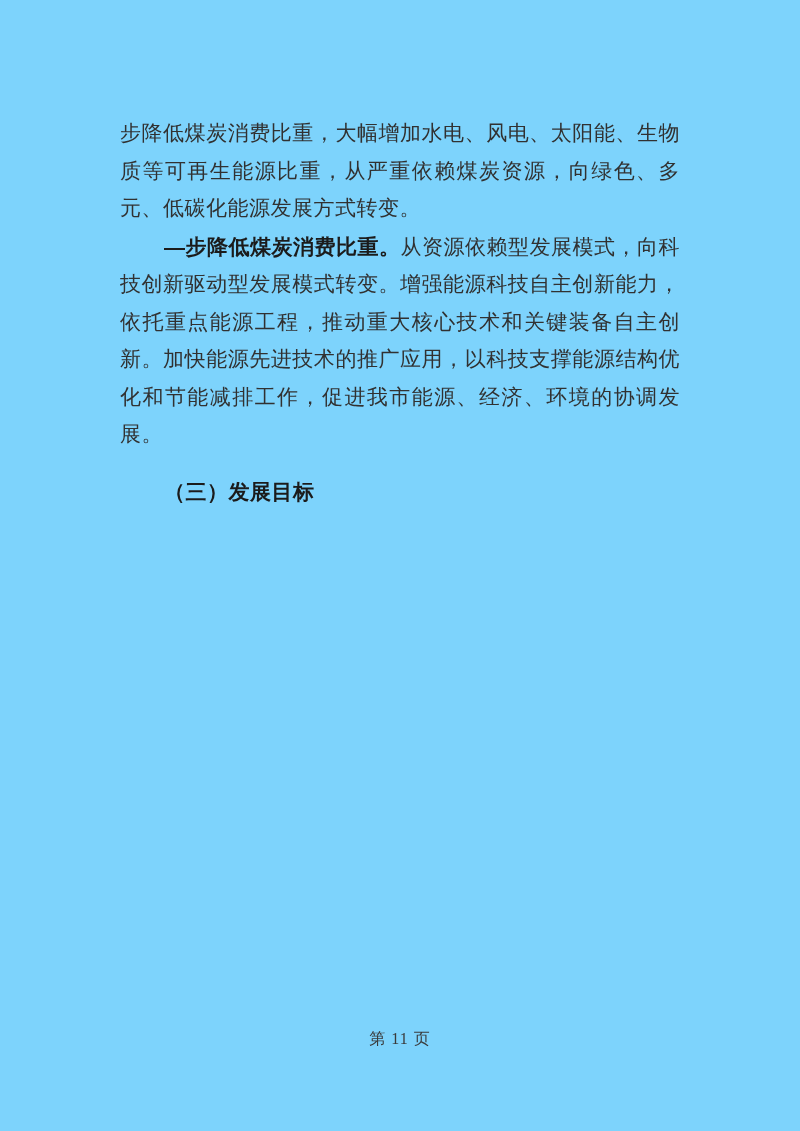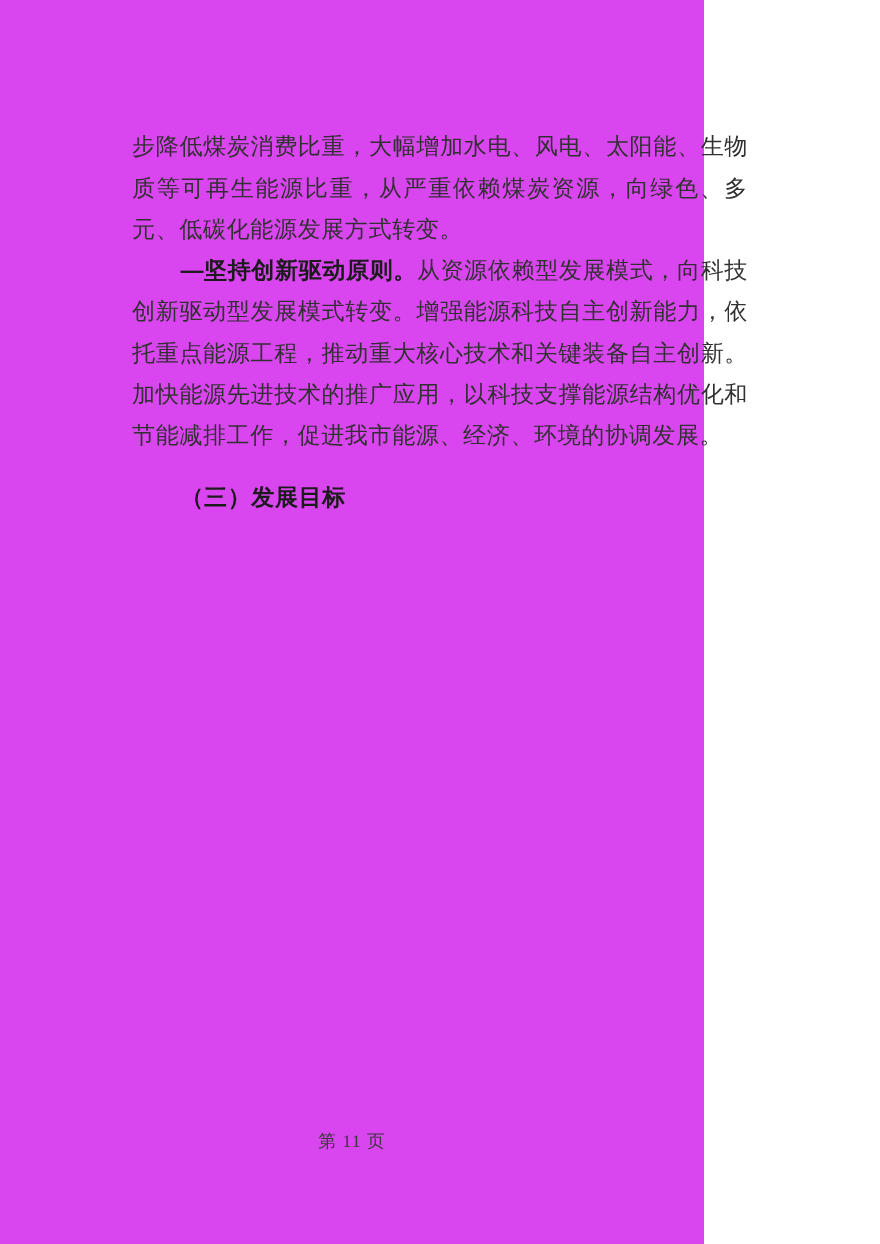--- a/index.html
+++ b/index.html
@@ -5,23 +5,23 @@
   * { margin: 0; padding: 0; box-sizing: border-box; }
   html, body { width: 800px; height: 1131px; }
   body {
     background: #ffffff;
     font-family: "Liberation Serif", "DejaVu Serif", serif;
     position: relative;
     overflow: hidden;
   }
   .page {
     position: relative;
-    width: 640px;
+    width: 800px;
     height: 1131px;
-    background: #d946ef;
+    background: #7dd3fc;
   }
   .content {
     position: absolute;
     left: 120px;
     top: 115px;
     width: 560px;
     color: #313131;
     font-size: 21px;
     line-height: 37.5px;
     text-align: justify;
@@ -64,21 +64,21 @@
 </head>
 <body>
 
 <div class="page">
 
   <div class="content">
 
     <p class="body-para"><span>步降低煤炭消费比重，大幅增加水电、风电、太阳能、生物质等可再生能源比重，从严重依赖煤炭资源，向绿色、多元、低碳化能源发展方式转变。</span></p>
 
 
-    <p class="body-para indented"><span class="lead">—坚持创新驱动原则。</span><span>从资源依赖型发展模式，向科技创新驱动型发展模式转变。增强能源科技自主创新能力，依托重点能源工程，推动重大核心技术和关键装备自主创新。加快能源先进技术的推广应用，以科技支撑能源结构优化和节能减排工作，促进我市能源、经济、环境的协调发展。</span></p>
+    <p class="body-para indented"><span class="lead">—步降低煤炭消费比重。</span><span>从资源依赖型发展模式，向科技创新驱动型发展模式转变。增强能源科技自主创新能力，依托重点能源工程，推动重大核心技术和关键装备自主创新。加快能源先进技术的推广应用，以科技支撑能源结构优化和节能减排工作，促进我市能源、经济、环境的协调发展。</span></p>
 
 
     <h3 class="section-heading">（三）发展目标</h3>
 
 
   </div>
 
   <div class="page-footer">第 11 页</div>
 
 </div>

